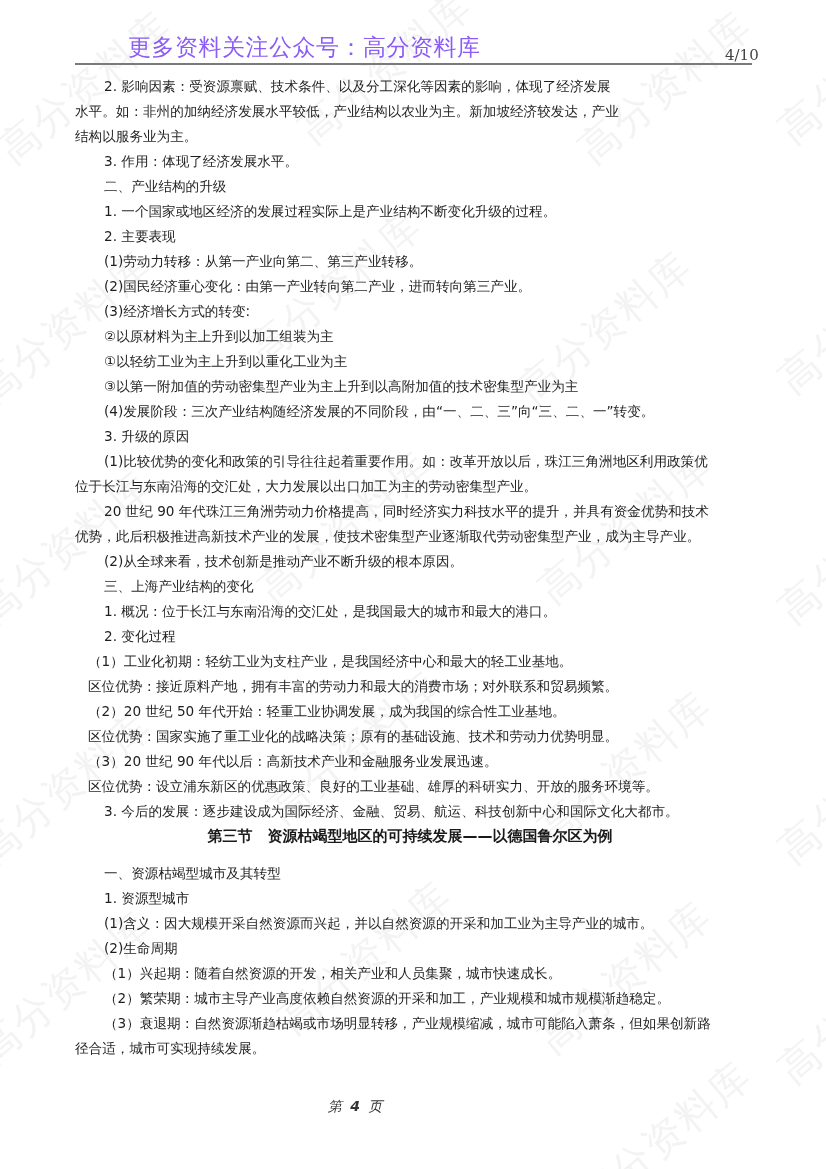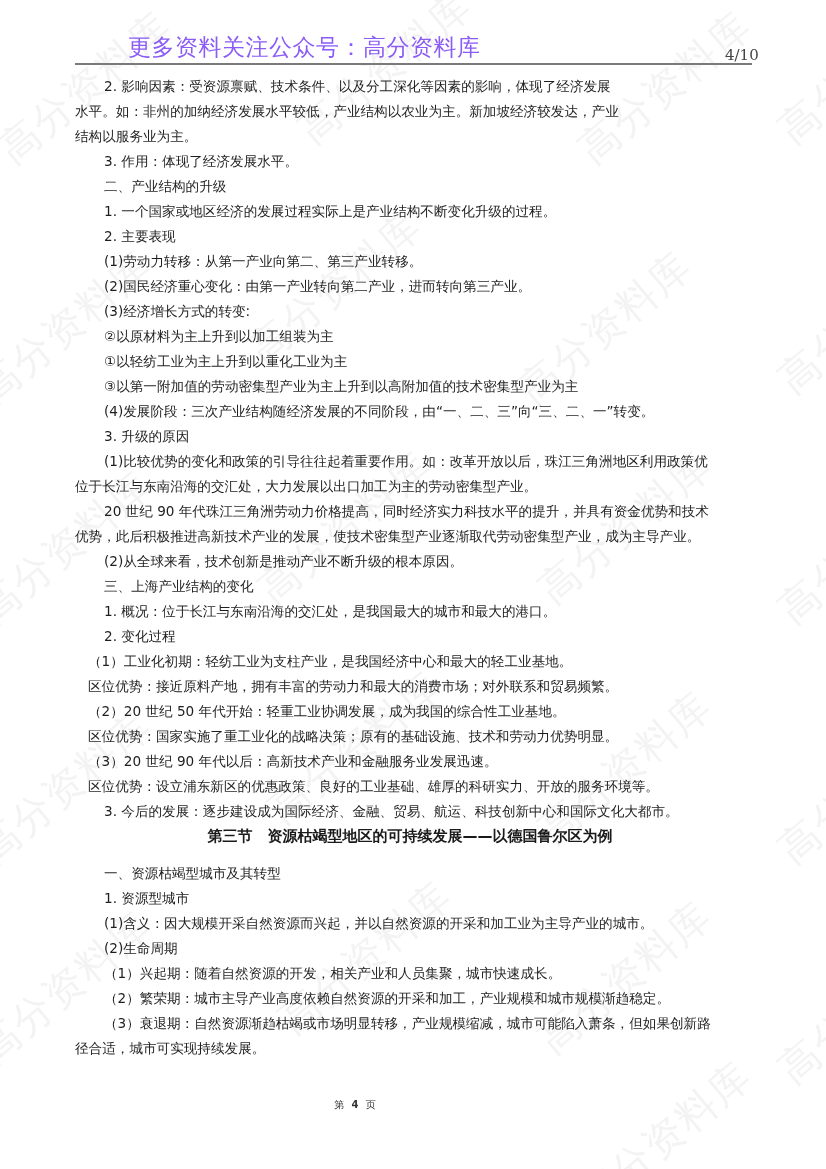--- a/index.html
+++ b/index.html
@@ -57,21 +57,21 @@
     line-height: 25px;
     height: 25px;
     margin-top: 0;
     margin-bottom: 12px;
     padding-right: 10px;
   }
   .footer {
     position: absolute; left: 0; width: 710px; top: 1098px;
     text-align: center;
     font-family: "DejaVu Serif", "Liberation Serif", serif;
-    font-size: 10px; color: #333;
+    font-size: 14px; color: #333; font-style: italic;
   }
   .footer b { font-family: "DejaVu Sans", sans-serif; font-weight: bold; margin: 0 4px; }
 </style>
 </head>
 <body>
 
 <div class="watermarks" id="wm-layer">
     <div class="wm" style="left: -20px; top: 60px;">高分资料库</div>
     <div class="wm" style="left: 280px; top: 40px;">高分资料库</div>
     <div class="wm" style="left: 560px; top: 60px;">高分资料库</div>

